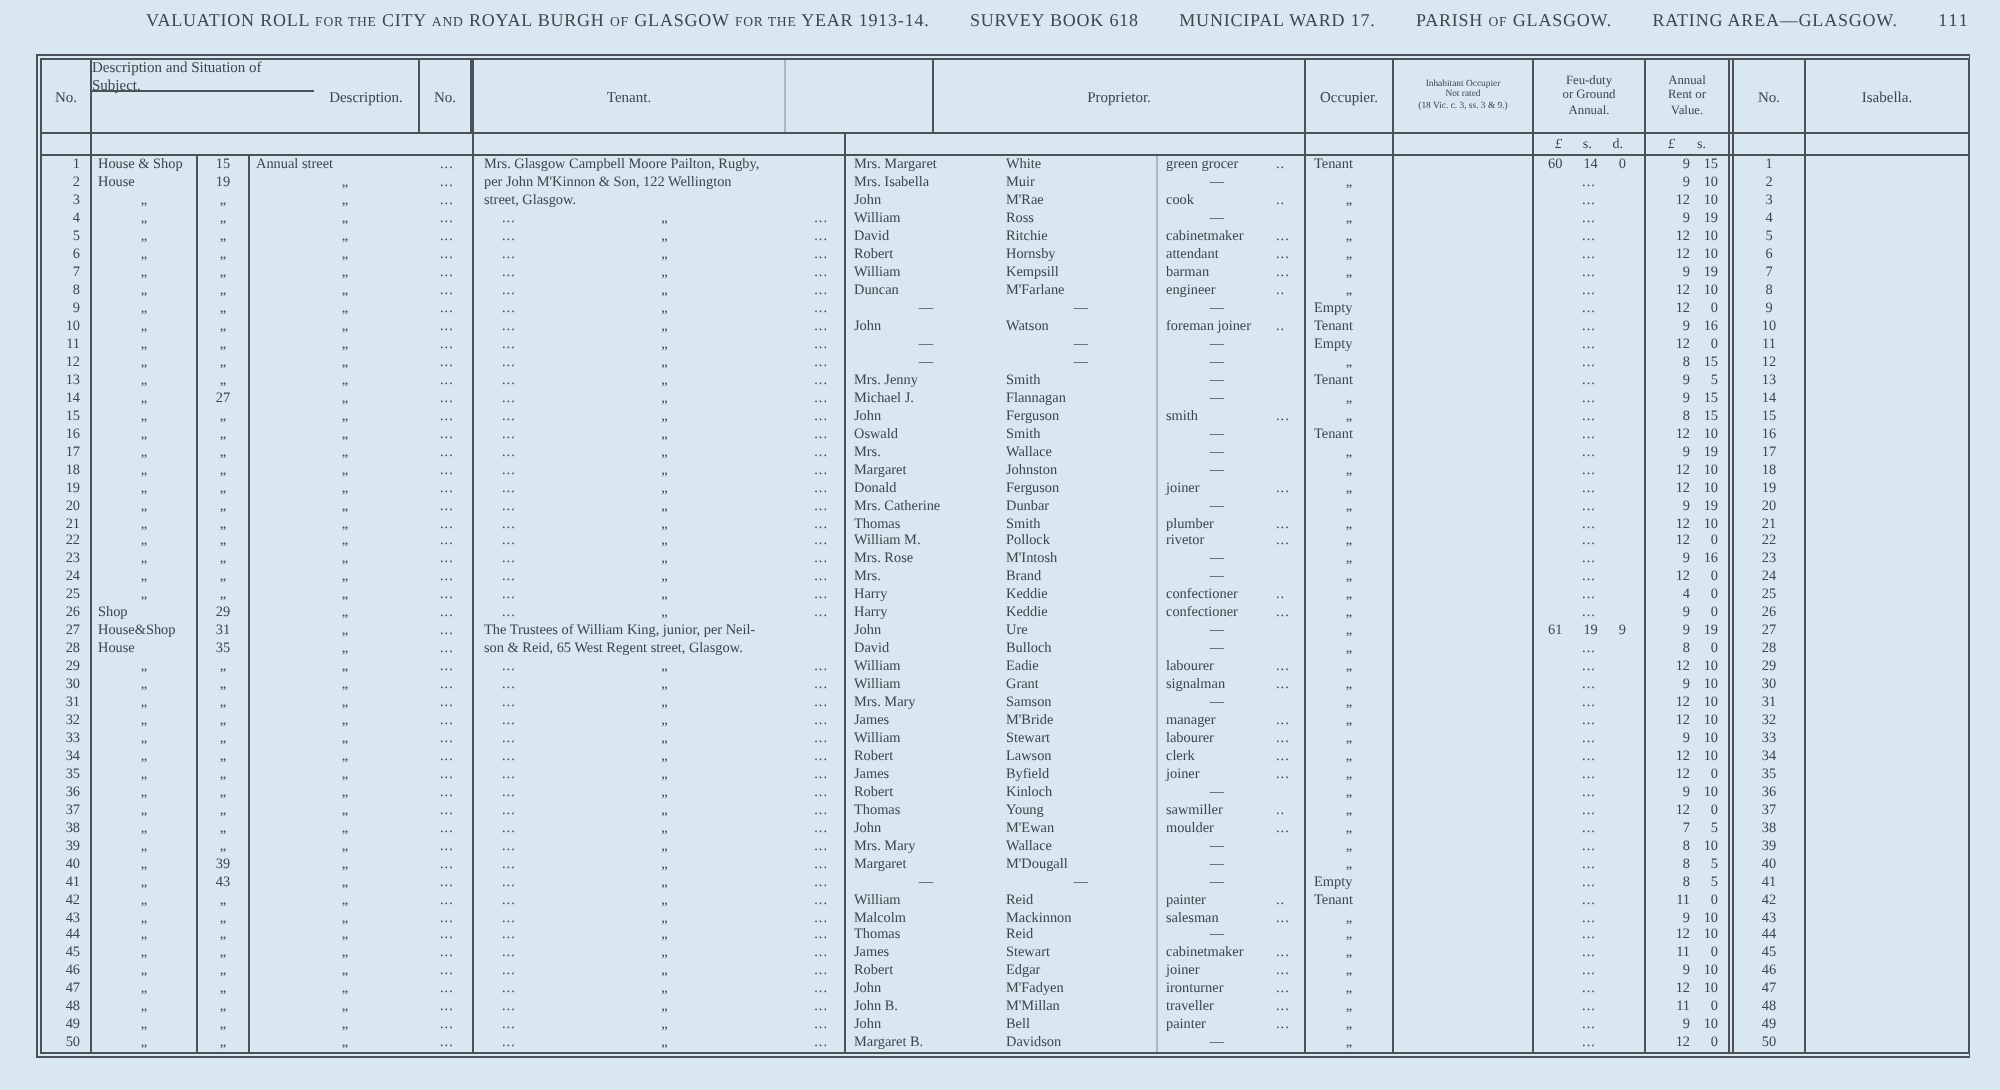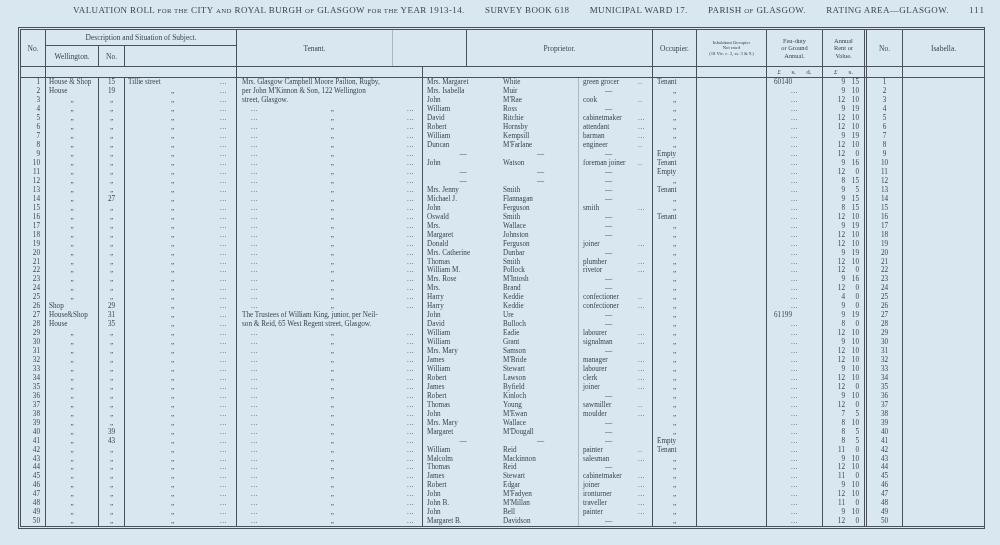--- a/index.html
+++ b/index.html
@@ -42,21 +42,21 @@
   .c-ten{width:230px}
   .c-ocp{width:44px}
   .c-inh{width:70px}
   .c-feu{width:56px}
   .c-rent{width:41px;border-right:none}
   .c-n2{width:39px;border-left:3px double var(--ln)}
   .c-rem{flex:1;border-right:none}
   
   .h-main{display:flex;height:37px;border-bottom:1px solid var(--ln);flex:none}
   .hc{display:flex;align-items:center;justify-content:center;font-size:7.5px;text-align:left}
-  .desc-group{width:191px;border-right:1px solid var(--ln);display:flex;flex-direction:column}
+  .desc-group{width:191px;border-right:1px solid var(--ln);display:flex;flex-direction:row}
   .dg-top{height:16px;border-bottom:1px solid var(--ln);display:flex;align-items:center;justify-content:center;font-size:7.5px}
   .dg-bot{flex:1;display:flex}
   .dg-bot .c{height:auto}
   .dg-bot .c-sit{width:auto;flex:1}
   .c-ten.hc{padding:0;justify-content:flex-start}
   .ten-l{width:156px;height:100%;border-right:1px solid var(--faint);display:flex;align-items:center;justify-content:center}
   .ten-r{flex:1;height:100%}
   .inh{flex-direction:column;font-size:4.7px;line-height:5.5px}
   .fr{flex-direction:column;font-size:6.4px;line-height:7.2px}
   
@@ -75,21 +75,21 @@
   .sit-d{width:16px;letter-spacing:.5px}
   .row .c-prop.ptxt{padding-left:5px}
   .row .c-prop.pdit{justify-content:space-between;padding:0 8px 0 14px;letter-spacing:.5px}
   .t1{width:80px;padding-left:4px}
   .t2{width:76px;border-right:1px solid var(--faint);height:100%;display:flex;align-items:center}
   .t3{flex:1;display:flex;height:100%;align-items:center}
   .occ{flex:1;padding-left:4px}
   .od{width:14px;letter-spacing:.5px;padding-right:2px}
   .row .c-ocp{padding-left:4px}
   .row .c-feu{justify-content:center;letter-spacing:.5px}
-  .row .c-feu.feu-n{display:flex;justify-content:flex-start;padding:0 9px 0 7px;letter-spacing:0}
+  .row .c-feu.feu-n{display:flex;justify-content:space-between;padding:0 9px 0 7px;letter-spacing:0}
   .row .c-rent{justify-content:flex-end;padding-right:5px}
   .rl{width:18px;text-align:right}
   .rs{width:14px;text-align:right}
   .row .c-n2{justify-content:center}
   .ctr{text-align:center !important;justify-content:center !important;padding-left:0 !important}
   span.ctr{display:inline-block}
   .t1.ctr,.t2.ctr{display:flex;align-items:center;justify-content:center}
 </style>
 </head>
 <body>
@@ -103,21 +103,21 @@
   <span class="pgno">111</span>
 </div>
 
 <div class="vtable">
 
   <div class="h-main">
     <div class="c c-n hc">No.</div>
     <div class="desc-group">
       <div class="dg-top">Description and Situation of Subject.</div>
       <div class="dg-bot">
-        <div class="c c-desc hc">Wellington.</div>
+        <div class="c c-desc hc">Description.</div>
         <div class="c c-hno hc">No.</div>
       </div>
     </div>
     <div class="c c-ten hc">
       <div class="ten-l">Tenant.</div>
       <div class="ten-r"></div>
     </div>
     <div class="c c-prop hc">Proprietor.</div>
     <div class="c c-ocp hc">Occupier.</div>
     <div class="c c-inh hc inh">
@@ -158,21 +158,21 @@
     <div class="c c-n2"></div>
     <div class="c c-rem last"></div>
   </div>
 
   <div class="tbody" id="tbody">
   <div class="row">
     <div class="c c-n">1</div>
     <div class="c c-desc">House &amp; Shop</div>
     <div class="c c-hno">15</div>
     <div class="c c-sit">
-      <span class="sit-t">Tillie street</span>
+      <span class="sit-t">Annual street</span>
       <span class="sit-d">...</span>
     </div>
     <div class="c c-prop ptxt">Mrs. Glasgow Campbell Moore Pailton, Rugby,</div>
     <div class="c c-ten">
       <span class="t1">Mrs. Margaret</span>
       <span class="t2">White</span>
       <span class="t3">
         <span class="occ">green grocer</span>
         <span class="od">..</span>
       </span>

